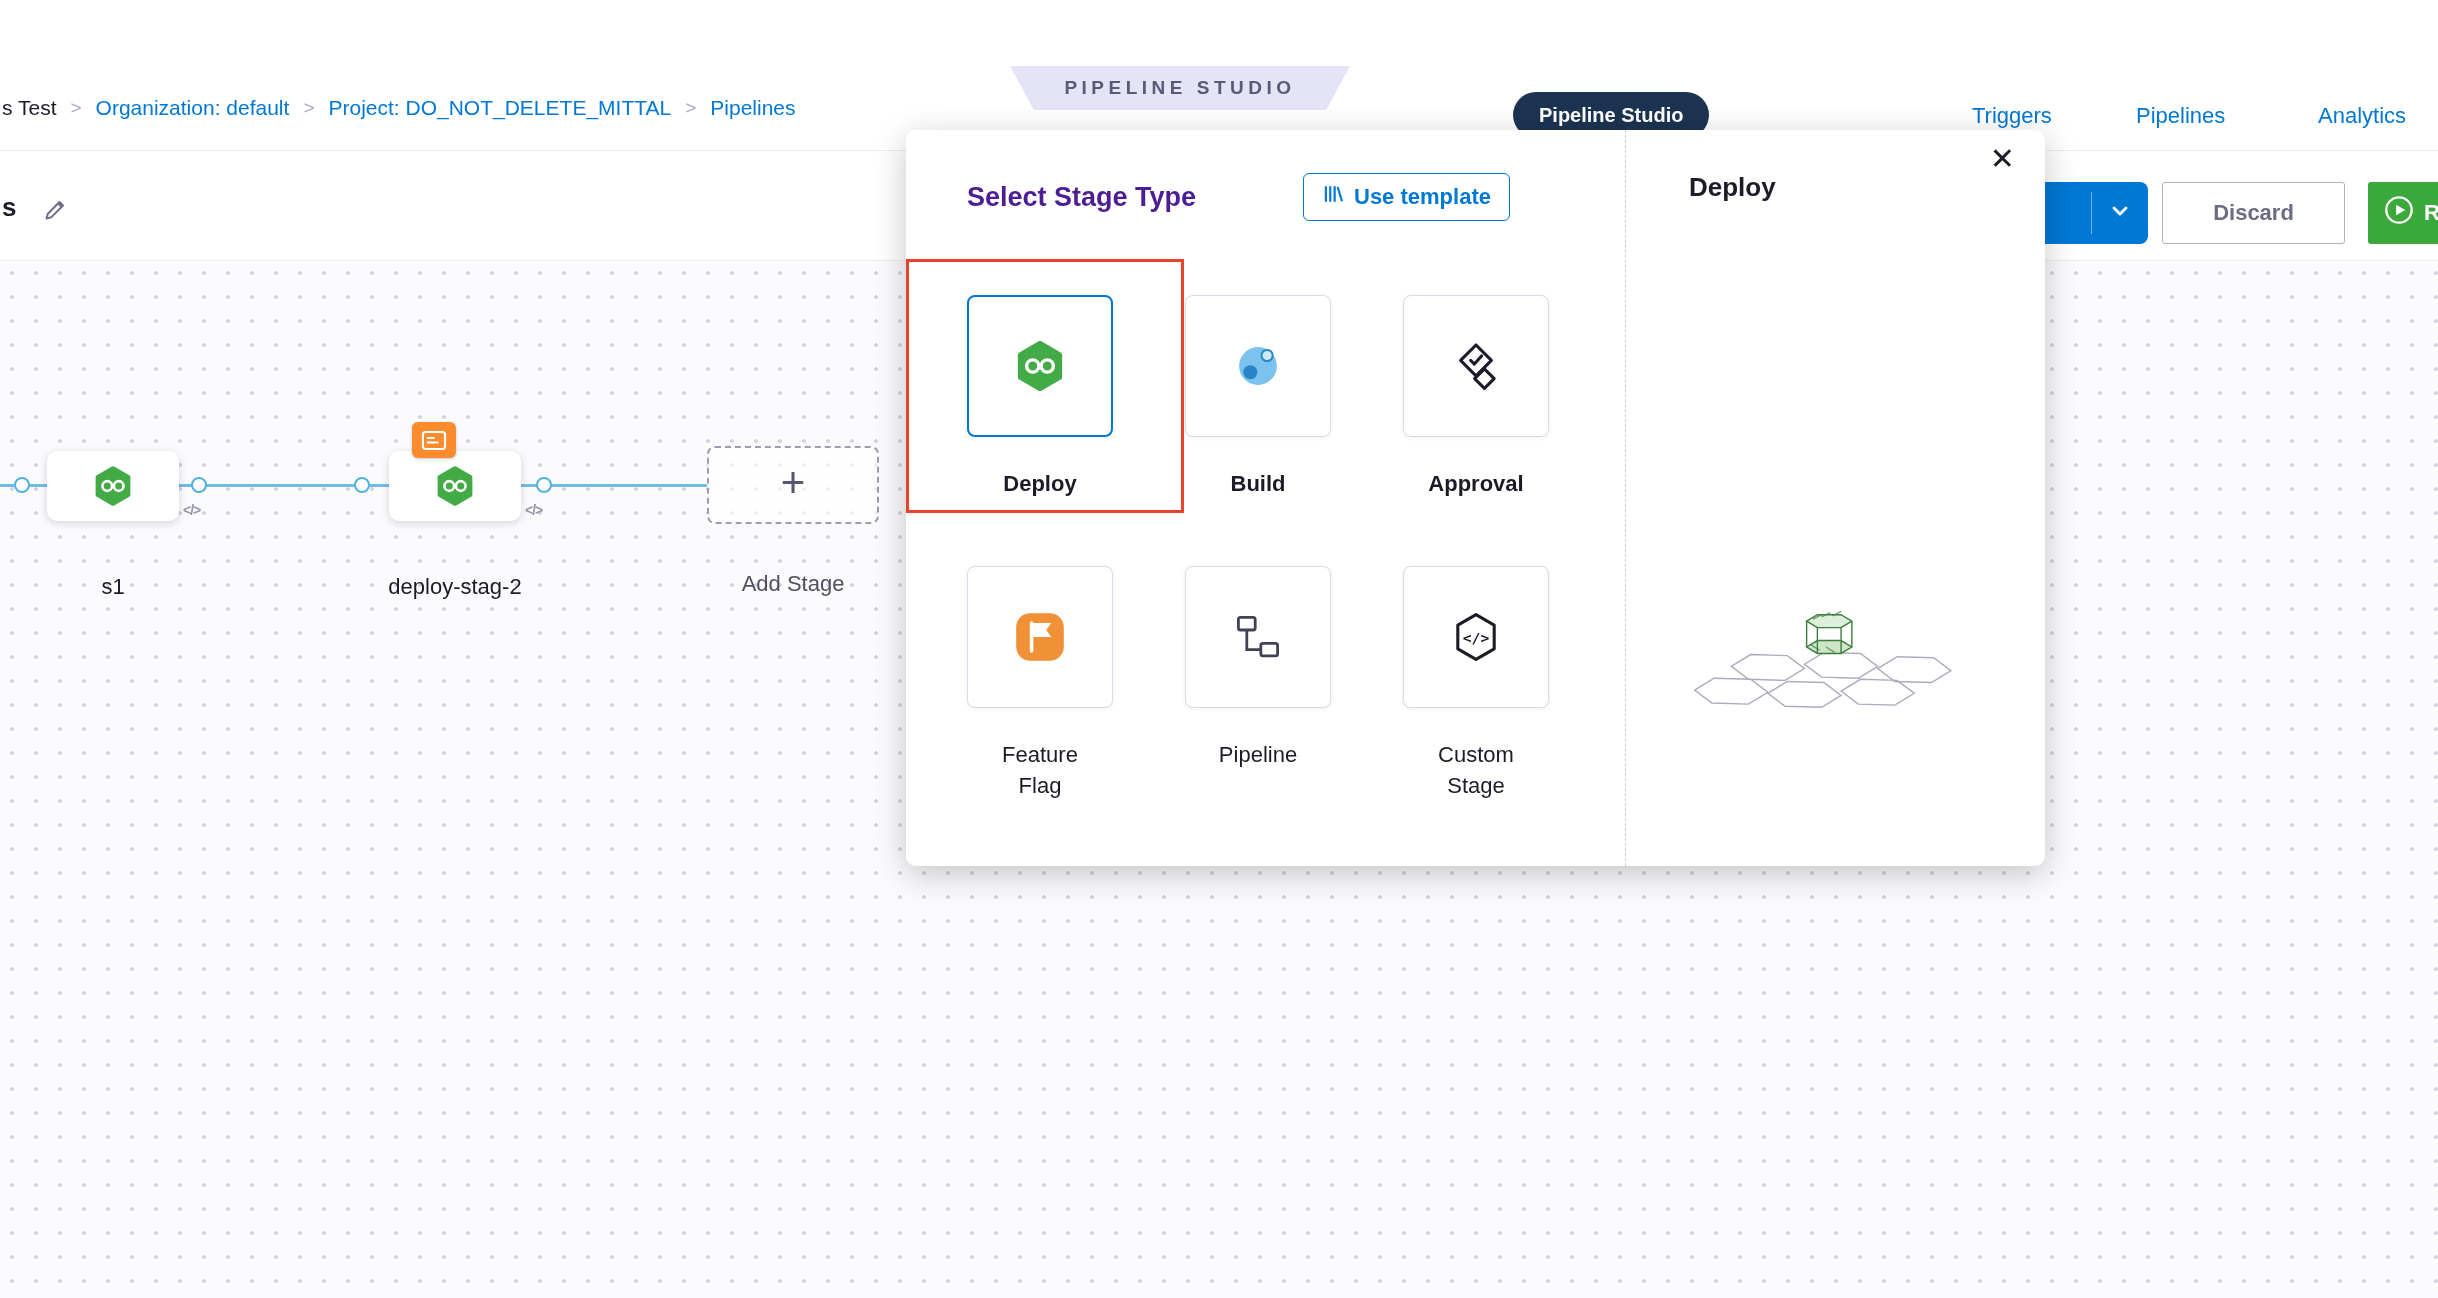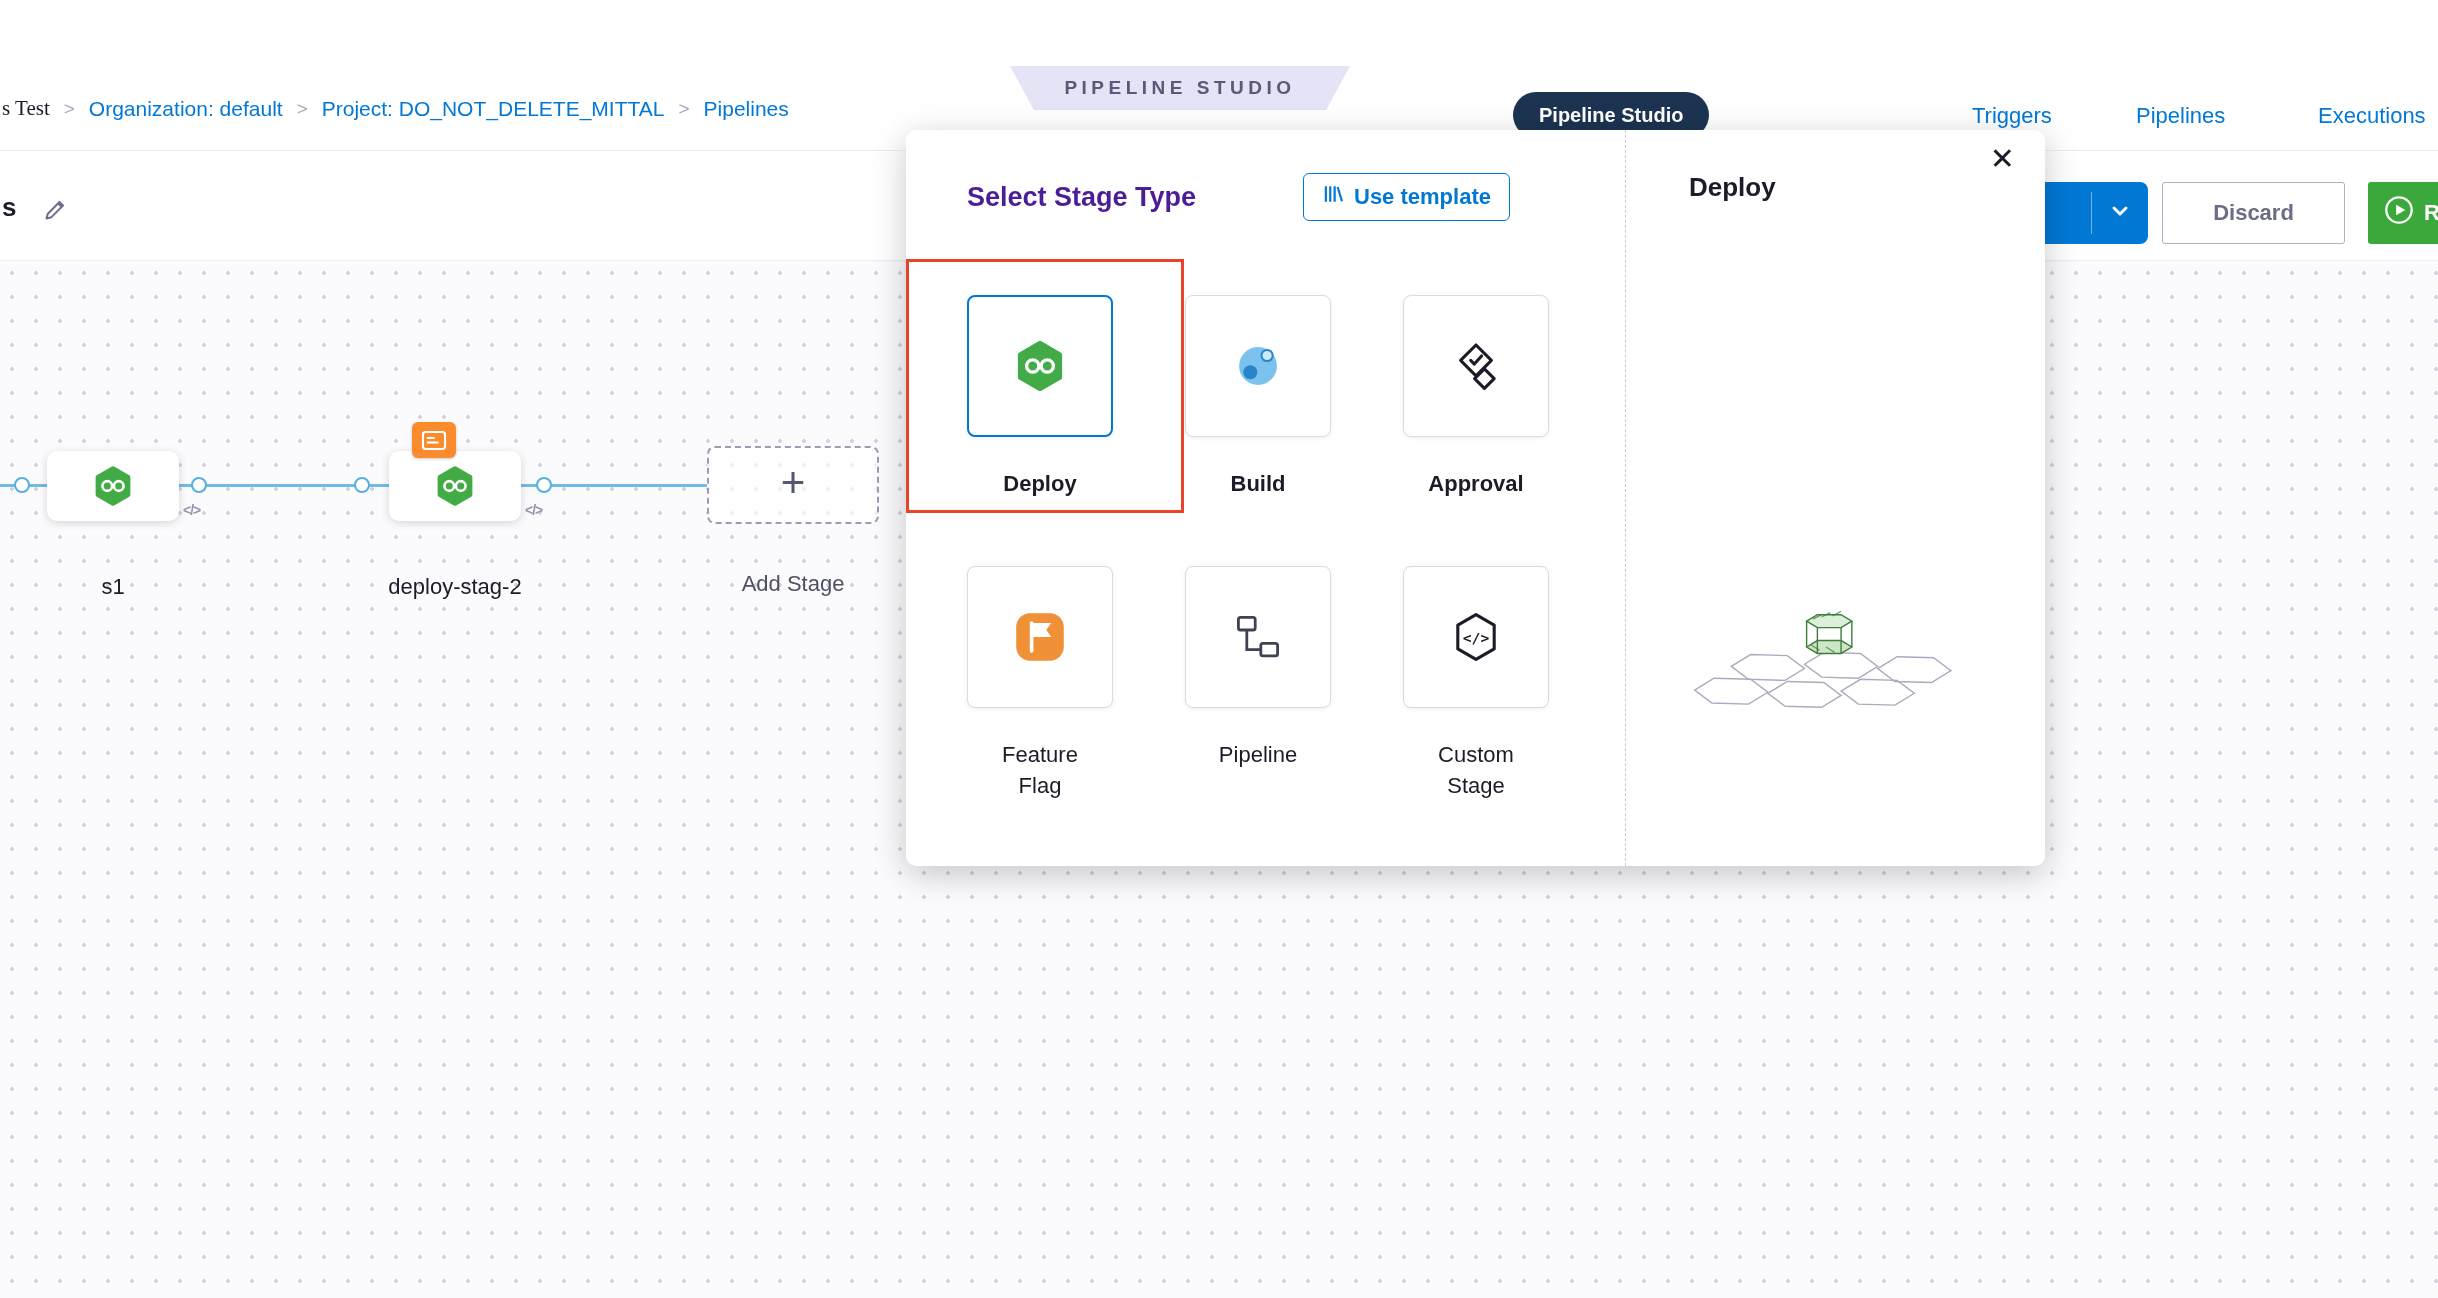--- a/index.html
+++ b/index.html
@@ -6,21 +6,21 @@
   html,body { width:2438px; height:1298px; overflow:hidden; background:#fff; }
   body { font-family:"Liberation Sans","DejaVu Sans",sans-serif; color:#1C1C28; }
   .page { position:relative; width:2438px; height:1298px; overflow:hidden; background:#fff; }
 
   
   .hairline { position:absolute; left:0; width:2438px; height:1px; background:#ECEDF4; z-index:1; }
   .hl-1 { top:150px; } .hl-2 { top:260px; }
 
   .breadcrumb { position:absolute; left:2px; top:96px; display:flex; align-items:center; gap:14px; font-size:21px; z-index:2; white-space:nowrap; }
   .crumb-link { color:#0278D5; cursor:pointer; }
-  .crumb-static { color:#1C1C28;font-family:Liberation Serif, serif; }
+  .crumb-static { color:#1C1C28; }
   .crumb-sep { color:#A6A7BB; font-size:19px; }
 
   .studio-banner { position:absolute; left:1010px; top:66px; width:340px; height:44px; background:#E4E4F6;
     clip-path:polygon(0 0,100% 0,93% 100%,7% 100%); display:flex; align-items:center; justify-content:center;
     font-size:19px; font-weight:bold; letter-spacing:4.5px; color:#585A78; z-index:5; }
   .studio-pill { position:absolute; left:1513px; top:92px; height:46px; padding:0 26px; border-radius:24px;
     background:#1C3452; color:#fff; font-size:20px; font-weight:600; display:flex; align-items:center; cursor:pointer; white-space:nowrap; }
   .nav-link { position:absolute; top:103px; font-size:22px; color:#0278D5; cursor:pointer; white-space:nowrap; }
   .nav-link.warn { color:#C9840F; }
   .nl-1 { left:1876px;margin-top:48px; } .nl-2 { left:1972px; } .nl-3 { left:2136px; } .nl-4 { left:2318px; }
@@ -103,21 +103,21 @@
     <span class="crumb-sep">&gt;</span>
     <span class="crumb-link">Pipelines</span>
   </div>
 
   <div class="studio-banner">PIPELINE STUDIO</div>
 
   <div class="studio-pill">Pipeline Studio</div>
   <span class="nav-link warn nl-1">Input Sets</span>
   <span class="nav-link nl-2">Triggers</span>
   <span class="nav-link nl-3">Pipelines</span>
-  <span class="nav-link nl-4">Executions</span>
+  <span class="nav-link nl-4">Analytics</span>
 
   <div class="pipeline-name">s</div>
   <div class="edit-pencil">
     <svg viewBox="0 0 24 24" width="27" height="27">
       <path d="M4 20 l1.2-4.2 L15.5 5.3 l3.2 3.2 L8.4 18.8 Z M14.3 6.5 l3.2 3.2" fill="none" stroke="#6C6E8A" stroke-width="1.8" stroke-linejoin="round"></path>
     </svg>
   </div>
 
   <div class="save-split">
     <div class="save-main">Save</div>

